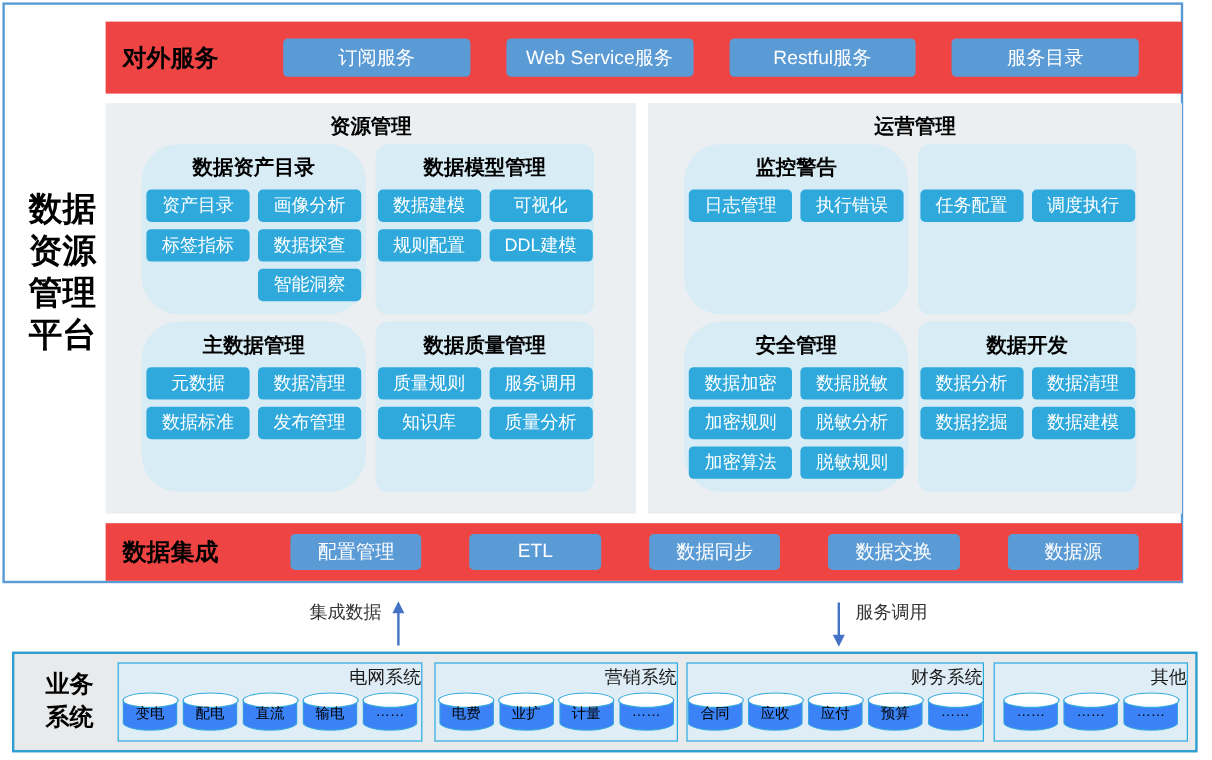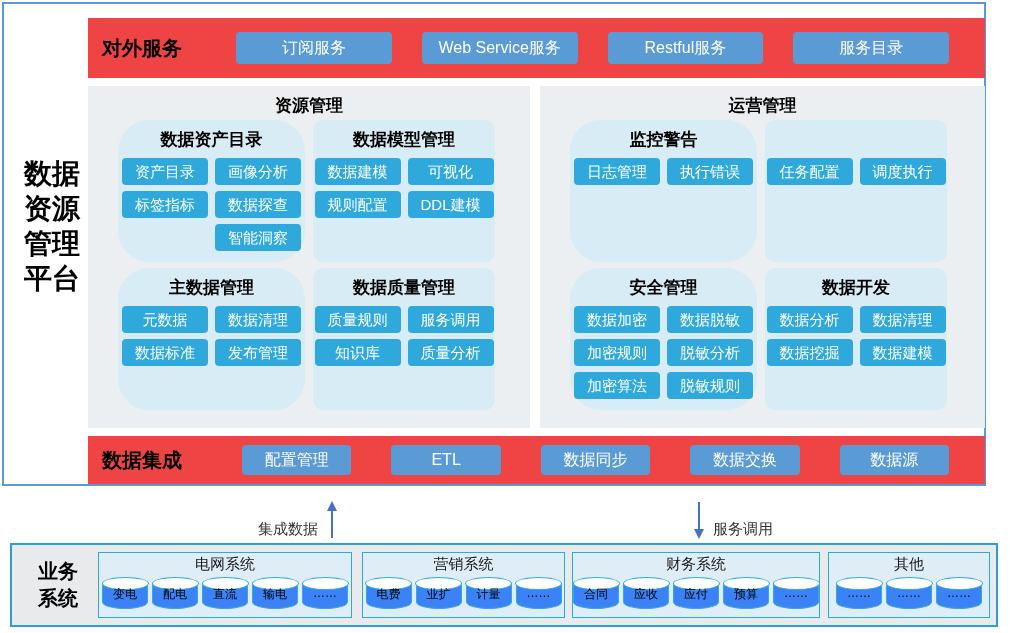--- a/index.html
+++ b/index.html
@@ -39,33 +39,33 @@
   .sp-c2 { left:225px; width:182px; }
   .sp-r1 { top:34px; }
   .sp-r2 { top:182px; }
 
   
   .band-integration { left:88px; top:436px; width:897px; height:48px; padding:0 36px 0 14px; gap:40px; }
   .band-integration .band-label { margin-right:20px; }
   .bigbtn.slim { height:30px; }
 
   
-  .flow { position:absolute; display:flex; align-items:flex-end; gap:8px; }
+  .flow { position:absolute; display:flex; align-items:flex-start; gap:8px; }
   .flow-up { left:258px; top:501px; }
   .flow-down { left:693px; top:501px; }
   .flow-label { font-size:15px; color:#333; }
 
   
   .panel-business { position:absolute; left:10px; top:543px; width:988px; height:84px;
                     background:#E8EAEC; border:2px solid #2D9FD0; }
   .biz-label { position:absolute; left:18px; top:50%; transform:translateY(-50%); width:56px;
                text-align:center; font-size:20px; font-weight:bold; line-height:27px; color:#000; }
   .group { position:absolute; top:7px; height:66px; background:#DFEDF6;
            border:1.5px solid #29ABE2; }
-  .group-title { text-align:center; font-size:15px; color:#1a1a1a; margin-top:2px; }
+  .group-title { text-align:right; font-size:15px; color:#1a1a1a; margin-top:2px; }
   .cyl-row { display:flex; justify-content:center; gap:4px; }
   .cyl { position:relative; width:46px; height:26px; margin-top:9px; background:#3b82f6;
          border:1.5px solid #35AADC; border-top:none;
          border-radius:0 0 23px 23px / 0 0 7px 7px; }
   .cyl::before { content:""; position:absolute; top:-6px; left:-1.5px; right:-1.5px; height:11px;
                  background:#fff; border:1.5px solid #35AADC; border-radius:50%; }
   .cyl-label { position:absolute; top:3px; left:0; right:0; text-align:center; font-size:12px;
                color:#000; z-index:1; }
   .g1 { left:86px; width:254px; }
   .g2 { left:350px; width:203px; }

